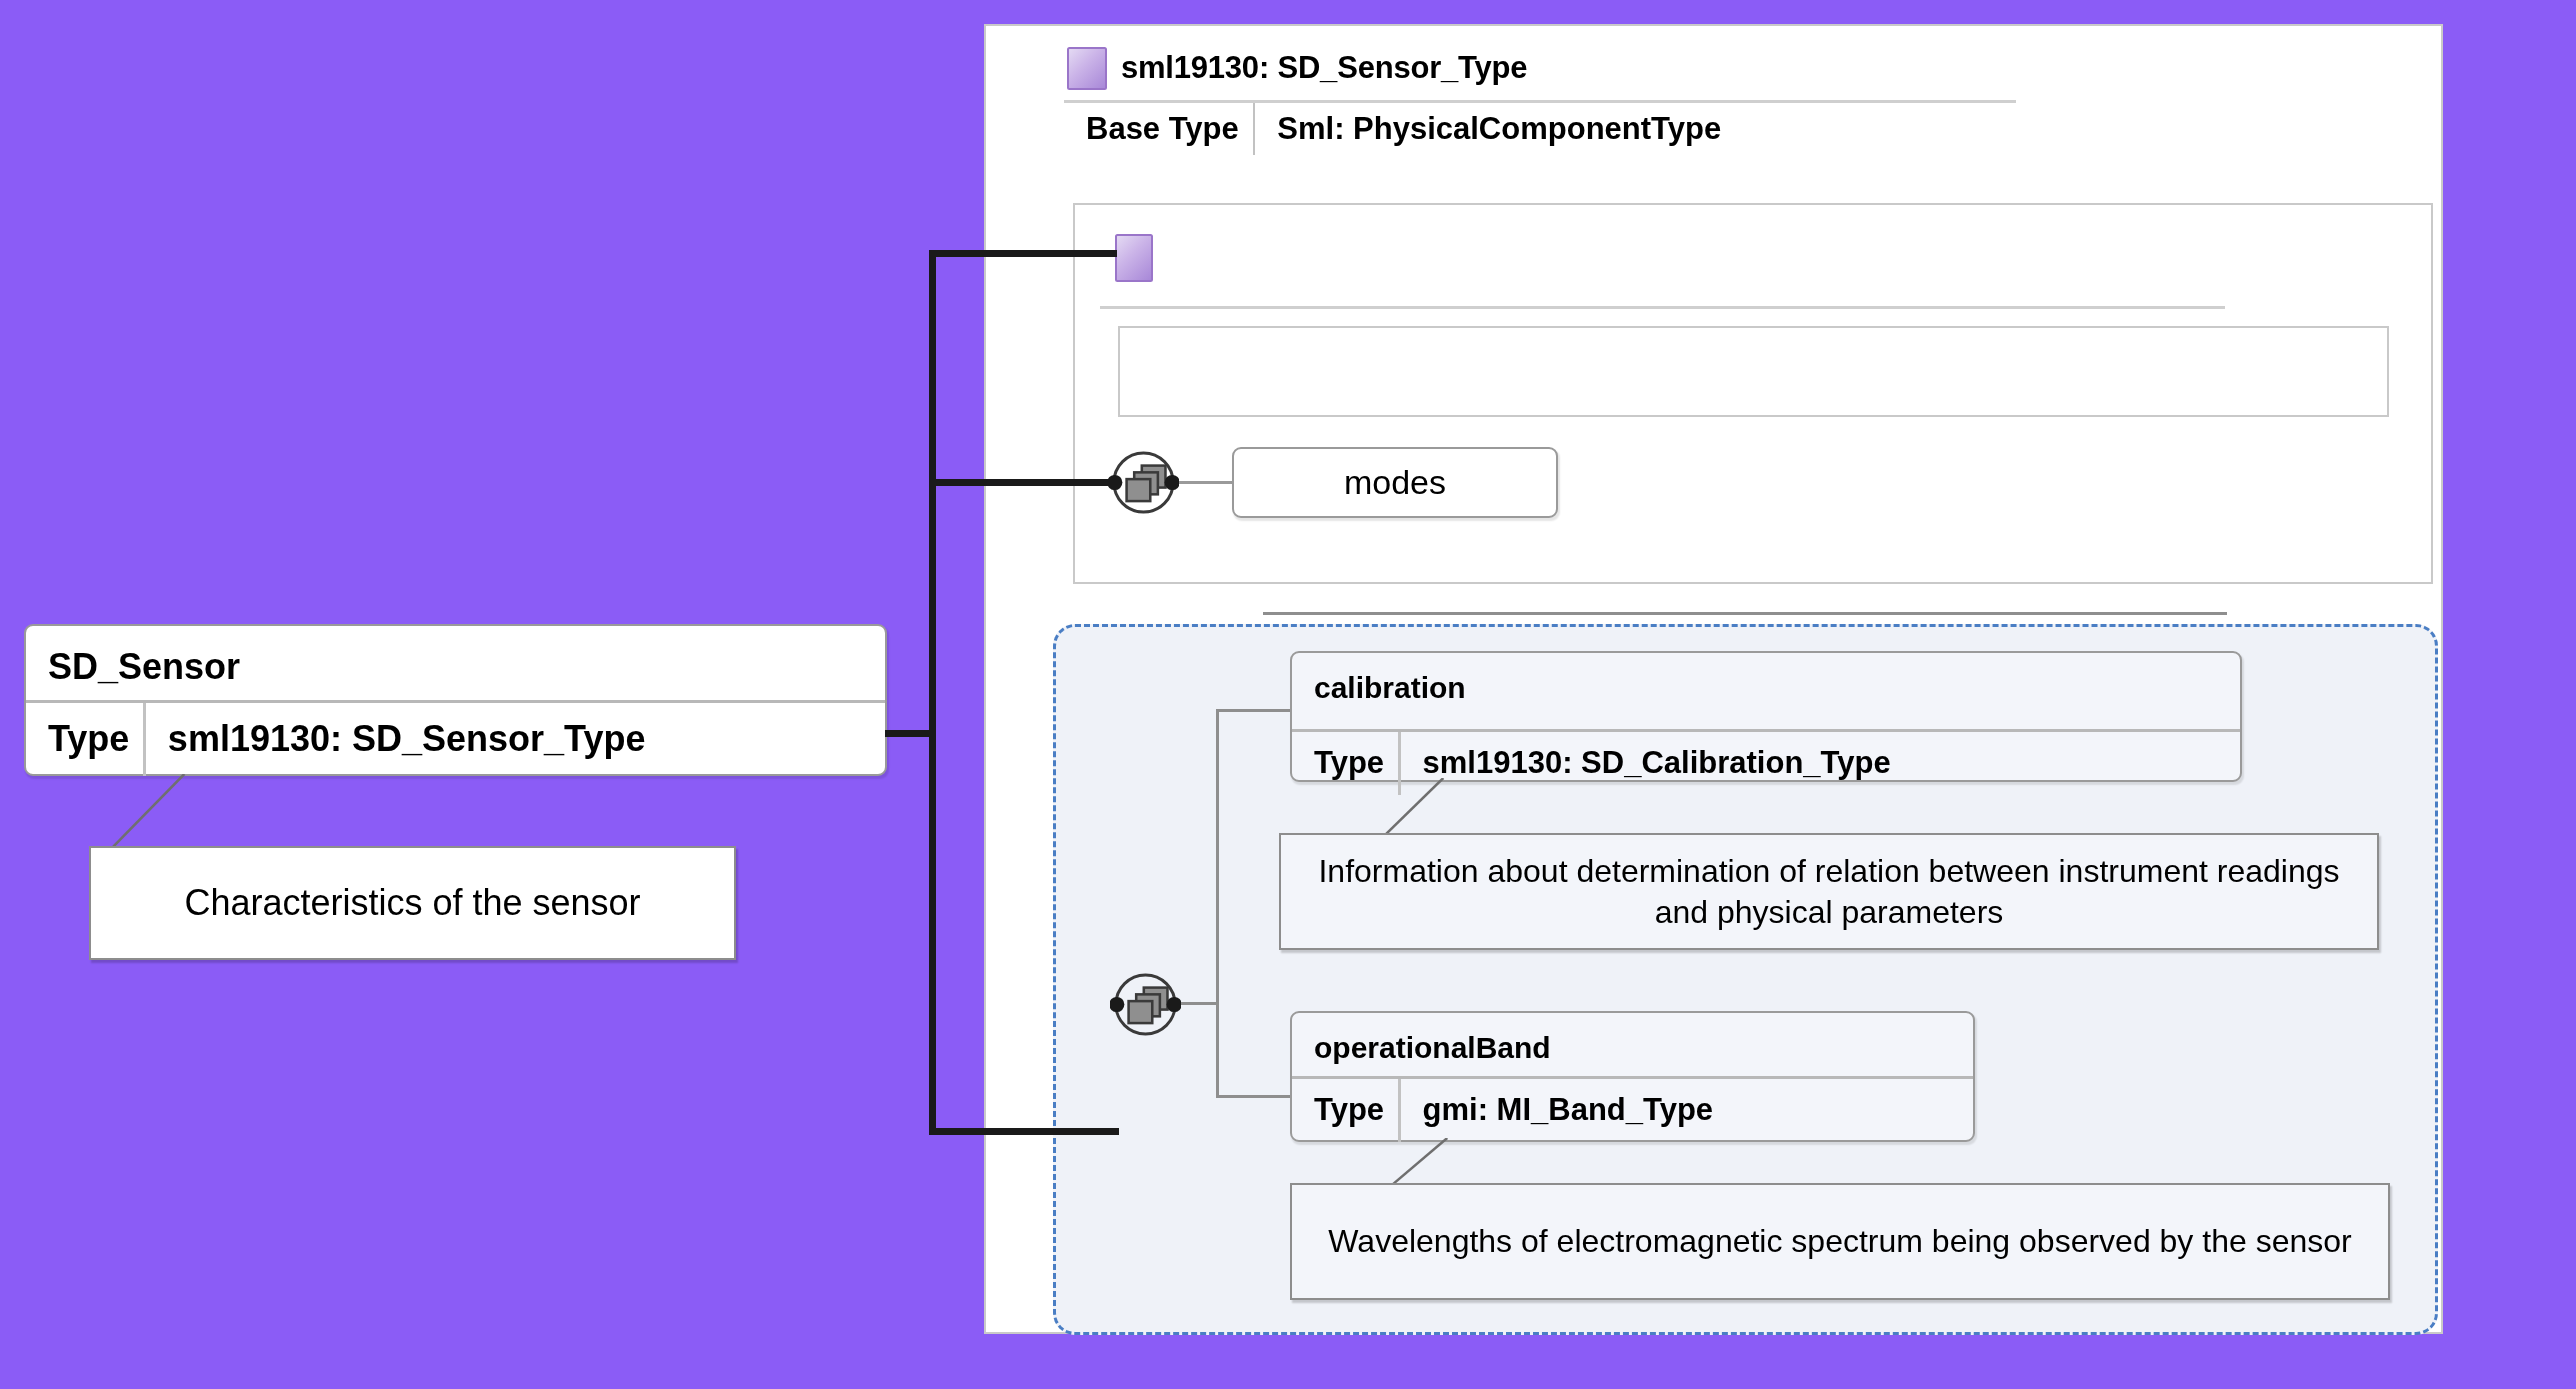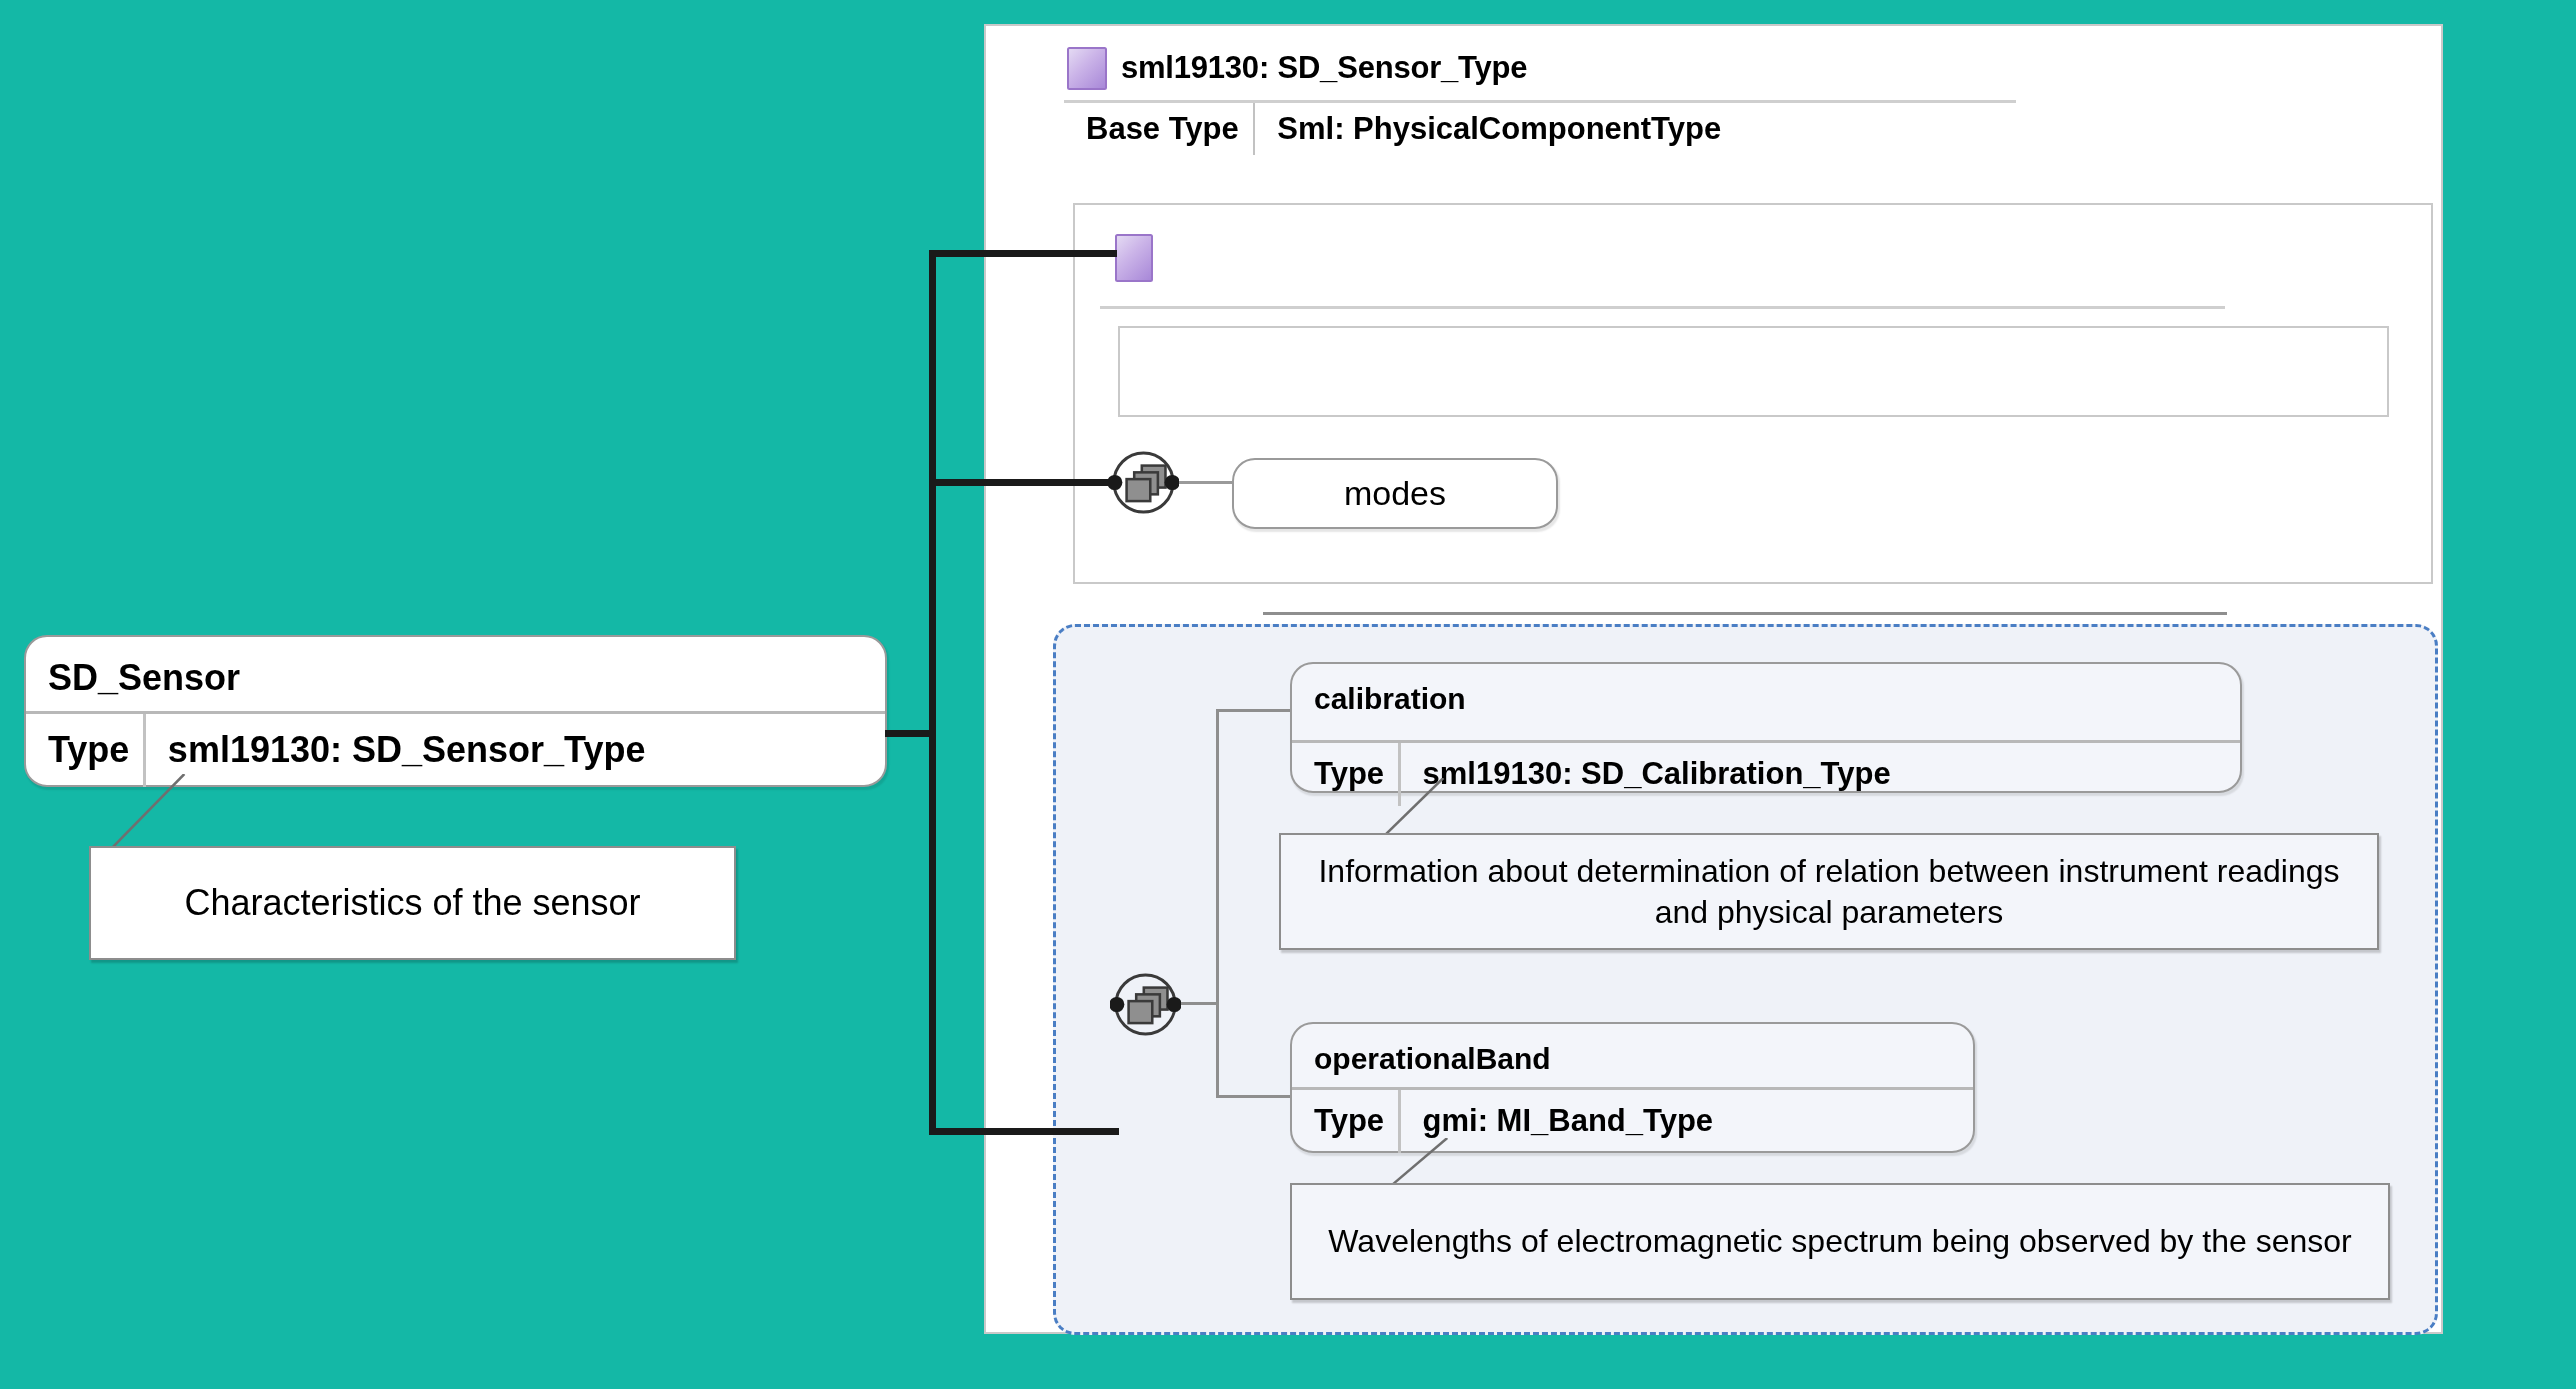--- a/index.html
+++ b/index.html
@@ -7,21 +7,21 @@
     padding: 0;
     background: #ffffff;
   }
   body {
     font-family: "Liberation Sans", sans-serif;
   }
   #stage {
     position: relative;
     width: 2576px;
     height: 1389px;
-    background: #14b8a6;
+    background: #8b5cf6;
     overflow: hidden;
   }
 
   
   .abs { position: absolute; box-sizing: border-box; }
 
   
   .outer-panel {
     border: 2.5px solid #c9c9c9;
     background: #ffffff;
@@ -88,24 +88,23 @@
     font-size: 30px;
     font-weight: bold;
     color: #000;
     white-space: nowrap;
     letter-spacing: -0.2px;
   }
 
   
   .elembox {
     border: 2.5px solid #9a9a9a;
-    border-radius: 23px;
+    border-radius: 9px;
     background: #ffffff;
     box-shadow: 1.7px 2.5px 1.7px rgba(0,0,0,0.10);
-    margin-top: 11px;
   }
   .elembox.shaded { background: #f3f5fa; }
   .elembox .name {
     font-size: 30px;
     font-weight: bold;
     color: #000;
     white-space: nowrap;
     padding-left: 22px;
   }
   .elembox .name.plain {

